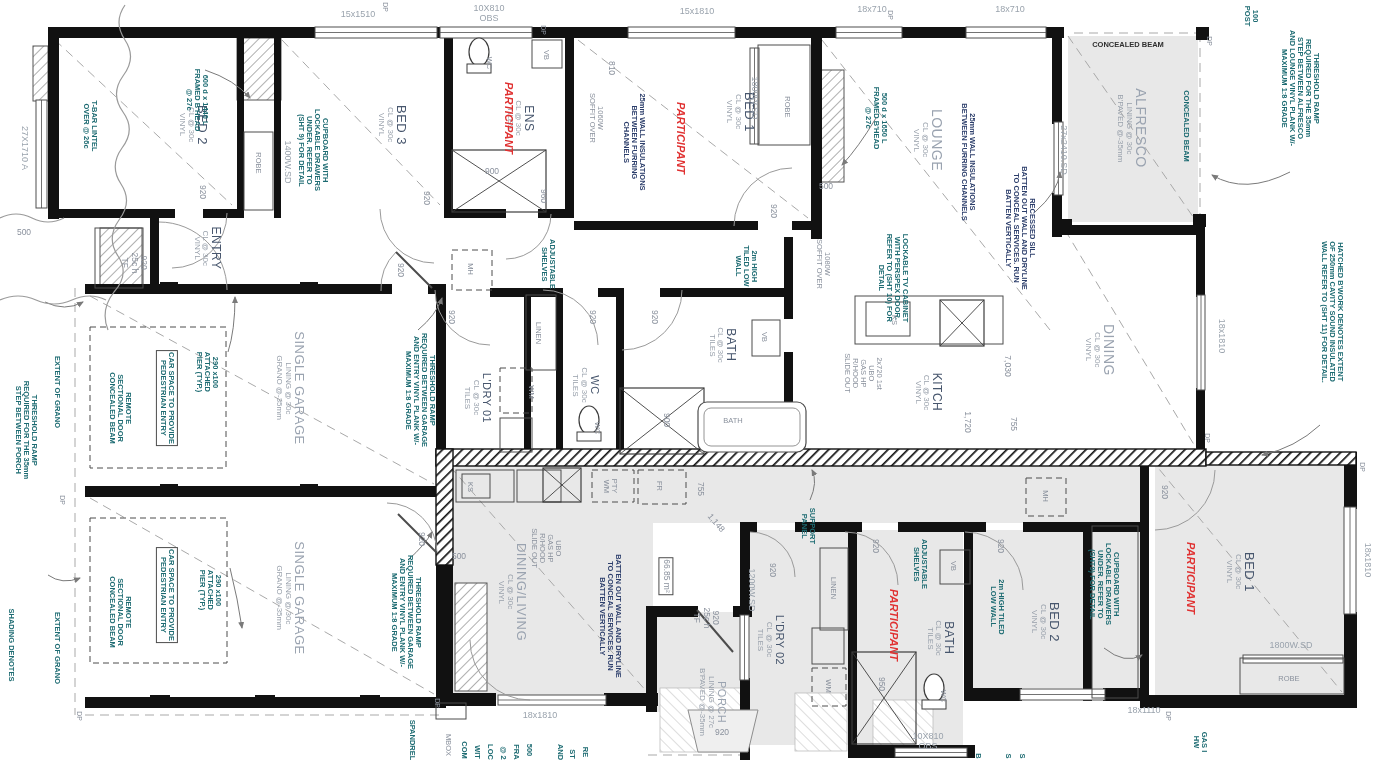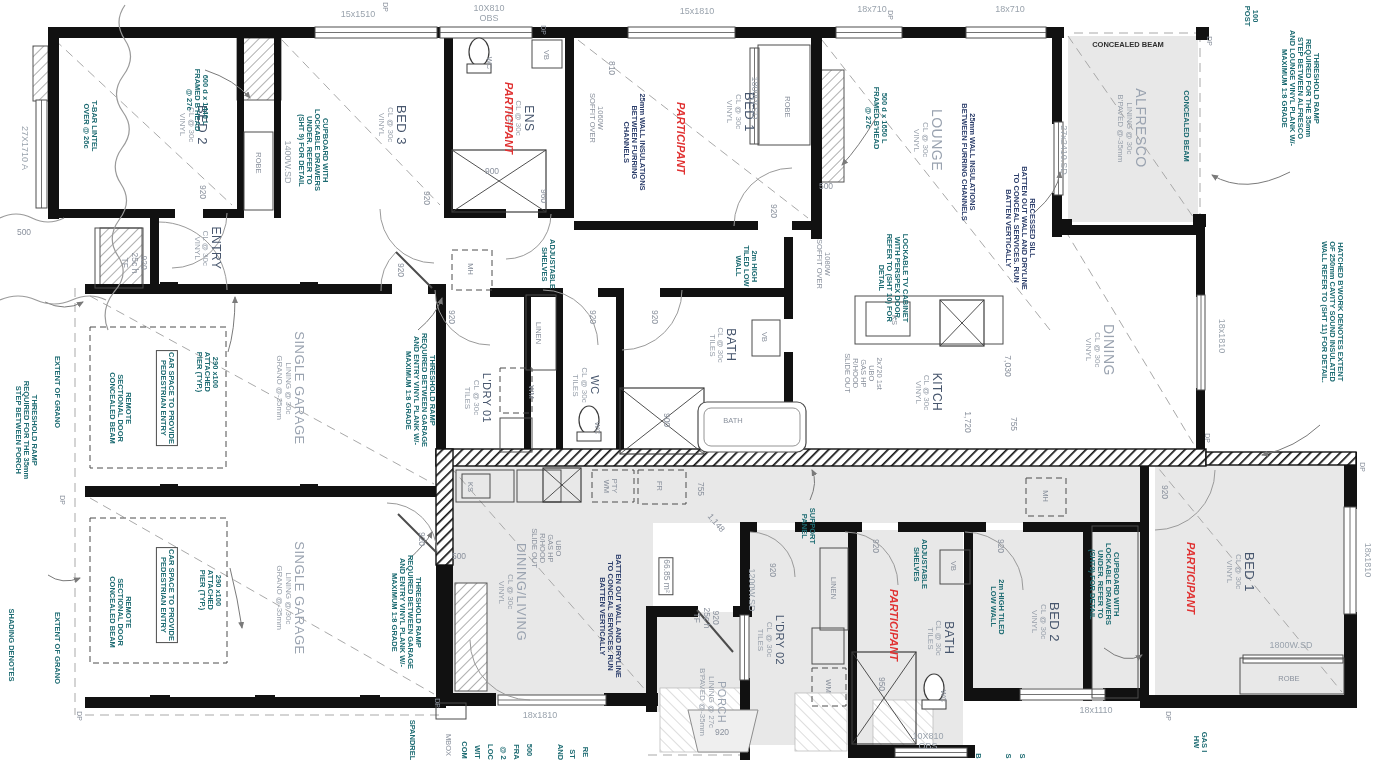--- a/index.html
+++ b/index.html
@@ -407,21 +407,21 @@
       <div class="lbl c-win" style="left: 697px; top: 12px; font-size: 9px;">15x1810</div>
       <div class="lbl c-win" style="left: 872px; top: 10px; font-size: 9px;">18x710</div>
       <div class="lbl c-win" style="left: 1010px; top: 10px; font-size: 9px;">18x710</div>
       <div class="lbl v c-win" style="left: 287px; top: 162px; font-size: 9px;">1400W.SD</div>
       <div class="lbl v c-win" style="left: 754px; top: 98px; font-size: 9px;">1800W.SD</div>
       <div class="lbl v c-win" style="left: 1063px; top: 150px; font-size: 9px;">27x2410.SD</div>
       <div class="lbl v c-win" style="left: 24px; top: 148px; font-size: 9px;">27X1710 A</div>
       <div class="lbl v c-win" style="left: 1221px; top: 336px; font-size: 9px;">18x1810</div>
       <div class="lbl v c-win" style="left: 1367px; top: 560px; font-size: 9px;">18x1810</div>
       <div class="lbl c-win" style="left: 540px; top: 716px; font-size: 9px;">18x1810</div>
-      <div class="lbl c-win" style="left: 1096px; top: 711px; font-size: 9px;">18x1110</div>
+      <div class="lbl c-win" style="left: 1144px; top: 711px; font-size: 9px;">18x1110</div>
       <div class="lbl c-win" style="left: 928px; top: 742px; font-size: 9px;">10X810
 OBS</div>
       <div class="lbl c-win" style="left: 1291px; top: 646px; font-size: 9px;">1800W.SD</div>
       <div class="lbl v c-win" style="left: 751px; top: 590px; font-size: 9px;">1200W.SD</div>
       <div class="lbl c-dim" style="left: 24px; top: 233px; font-size: 8.5px;">500</div>
       <div class="lbl c-dim" style="left: 826px; top: 187px; font-size: 8.5px;">500</div>
       <div class="lbl c-dim" style="left: 492px; top: 172px; font-size: 8.5px;">900</div>
       <div class="lbl v c-dim" style="left: 543px; top: 196px; font-size: 8.5px;">960</div>
       <div class="lbl v c-dim" style="left: 611px; top: 68px; font-size: 8.5px;">810</div>
       <div class="lbl v c-dim" style="left: 666px; top: 420px; font-size: 8.5px;">900</div>

